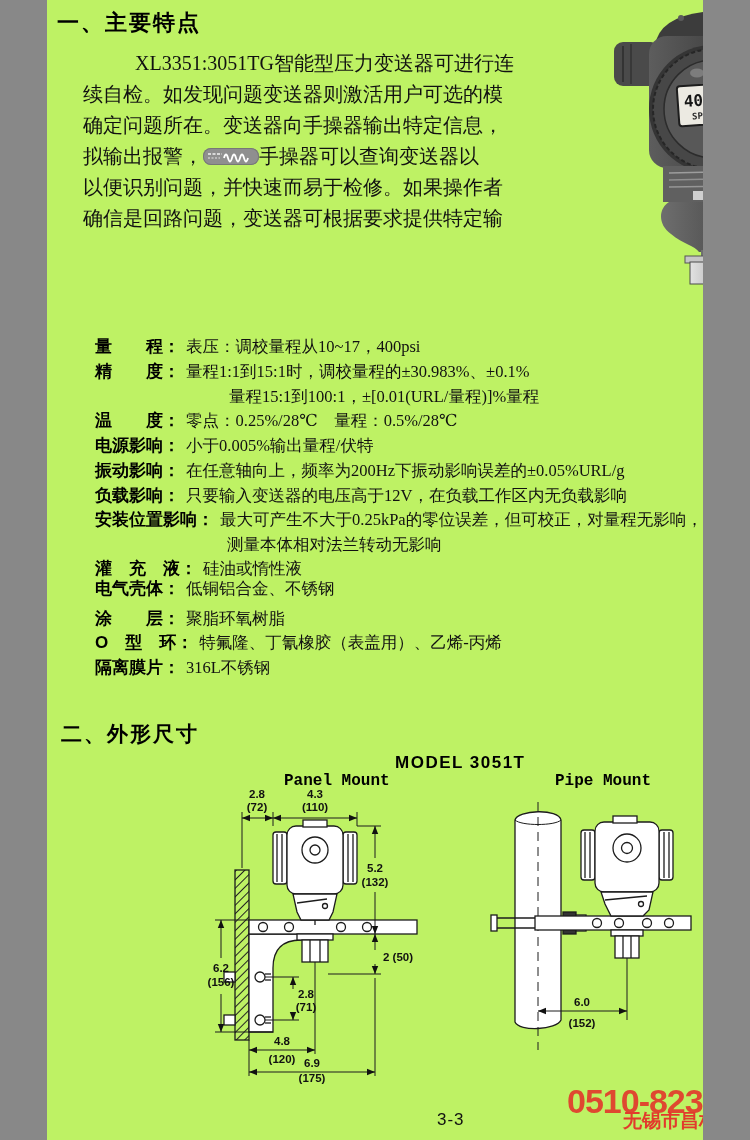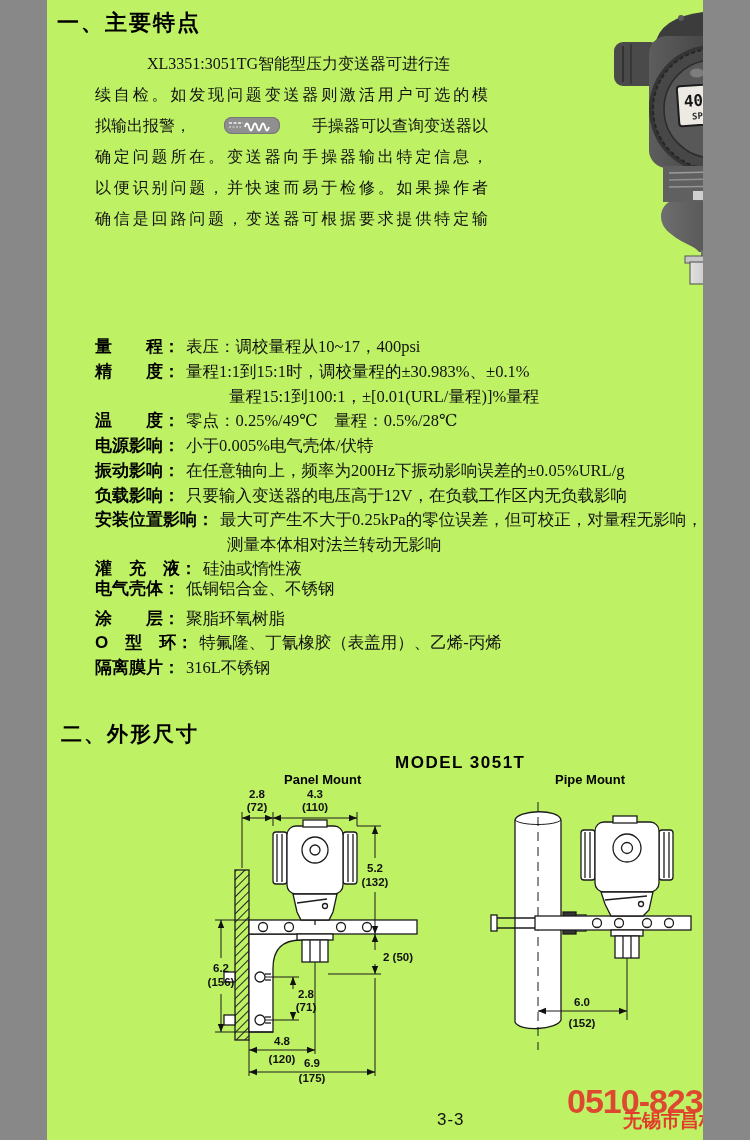--- a/index.html
+++ b/index.html
@@ -11,21 +11,21 @@
   .abs{position:absolute;}
   .h1{
     font-family:"Liberation Sans","DejaVu Sans",sans-serif;
     font-weight:bold;font-size:22px;letter-spacing:2px;color:#000;
   }
   .h2{
     font-family:"Liberation Sans","DejaVu Sans",sans-serif;
     font-weight:bold;font-size:21px;letter-spacing:2px;color:#000;
   }
   
-  #intro{left:48px;top:48px;width:393px;font-size:16px;color:#111;}
+  #intro{left:36px;top:48px;width:393px;font-size:20px;color:#111;}
   .iline{height:31px;line-height:31px;text-align:justify;text-justify:inter-character;
          text-align-last:justify;white-space:nowrap;}
   .iline.first{text-align-last:left;padding-left:52px;}
   .iline.last{text-align-last:left;}
   .iline.flexline{display:flex;justify-content:space-between;align-items:center;text-align-last:auto;}
   .hartbadge{
     display:inline-block;width:56px;height:17px;background:#8f8f8f;border-radius:8px;
     position:relative;flex:0 0 auto;box-shadow:inset 0 0 0 1px #777;
   }
   .hartbadge svg{position:absolute;left:3px;top:2px;}
@@ -36,22 +36,22 @@
     font-size:17px;color:#000;margin-right:6px;
   }
   .spec-value{font-size:16.5px;color:#111;}
   .spec-cont{height:22px;line-height:22px;font-size:16.5px;color:#111;white-space:nowrap;}
   
   .modeltitle{
     font-family:"Liberation Sans","DejaVu Sans",sans-serif;font-weight:bold;
     font-size:17px;letter-spacing:1.5px;color:#000;
   }
   .mountlabel{
-    font-family:Liberation Sans, sans-serif;font-weight:bold;
-    font-size:13px;color:#000;
+    font-family:Liberation Mono, monospace;font-weight:bold;
+    font-size:16px;color:#000;
   }
   svg .dim{
     font-family:"Liberation Sans","DejaVu Sans",sans-serif;font-weight:bold;
     font-size:11.5px;fill:#111;
   }
   svg .lcd{font-family:"DejaVu Sans Mono","Liberation Mono",monospace;font-weight:bold;}
   .sidenote{
     font-family:"Liberation Sans","DejaVu Sans",sans-serif;font-weight:bold;
     font-size:12.5px;color:#222;transform:rotate(-90deg);transform-origin:0 0;
     white-space:nowrap;width:160px;
@@ -69,32 +69,32 @@
 </head>
 <body>
 
 <div id="page">
 
   <div class="abs h1" style="left:10px;top:8px;">一、主要特点</div>
 
   <div class="abs" id="intro">
     <div class="iline first">XL3351:3051TG智能型压力变送器可进行连</div>
     <div class="iline">续自检。如发现问题变送器则激活用户可选的模</div>
+    <div class="iline">确定问题所在。变送器向手操器输出特定信息，</div>
     <div class="iline flexline">
       <span>拟输出报警，</span>
       <span class="hartbadge">
         <svg width="50" height="13" viewBox="0 0 50 13">
           <line x1="2" y1="4" x2="16" y2="4" stroke="#f2f2f2" stroke-width="1.6" stroke-dasharray="3,1.5"></line>
           <line x1="2" y1="8" x2="14" y2="8" stroke="#e5e5e5" stroke-width="1.2" stroke-dasharray="2,1.5"></line>
           <path d="M18,8 q2,-7 4,0 q2,7 4,0 q2,-7 4,0 q2,7 4,0 q2,-7 4,0 q2,7 4,0" fill="none" stroke="#ffffff" stroke-width="1.8"></path>
         </svg>
       </span>
       <span>手操器可以查询变送器以</span>
     </div>
-    <div class="iline">确定问题所在。变送器向手操器输出特定信息，</div>
     <div class="iline">以便识别问题，并快速而易于检修。如果操作者</div>
     <div class="iline">确信是回路问题，变送器可根据要求提供特定输</div>
   </div>
 
   <div class="abs" style="left:562px;top:6px;width:184px;height:280px;">
     <svg width="184" height="280" viewBox="0 0 184 280">
       <defs>
         <linearGradient id="gBody" x1="0" y1="0" x2="1" y2="0">
           <stop offset="0" stop-color="#5d5d5d"></stop>
             <stop offset="1" stop-color="#2e2e2e"></stop>
@@ -154,24 +154,24 @@
 
   <div>
     <div class="abs spec-row" style="top:336px;">
       <span class="spec-label">量　　程：</span><span class="spec-value">表压：调校量程从10~17，400psi</span>
     </div>
     <div class="abs spec-row" style="top:361px;">
       <span class="spec-label">精　　度：</span><span class="spec-value">量程1:1到15:1时，调校量程的±30.983%、±0.1%</span>
     </div>
     <div class="abs spec-cont" style="top:386px;left:182px;">量程15:1到100:1，±[0.01(URL/量程)]%量程</div>
     <div class="abs spec-row" style="top:410px;">
-      <span class="spec-label">温　　度：</span><span class="spec-value">零点：0.25%/49℃　量程：0.5%/28℃</span>
+      <span class="spec-label">温　　度：</span><span class="spec-value">零点：0.25%/28℃　量程：0.5%/28℃</span>
     </div>
     <div class="abs spec-row" style="top:435px;">
-      <span class="spec-label">电源影响：</span><span class="spec-value">小于0.005%电气壳体/伏特</span>
+      <span class="spec-label">电源影响：</span><span class="spec-value">小于0.005%输出量程/伏特</span>
     </div>
     <div class="abs spec-row" style="top:460px;">
       <span class="spec-label">振动影响：</span><span class="spec-value">在任意轴向上，频率为200Hz下振动影响误差的±0.05%URL/g</span>
     </div>
     <div class="abs spec-row" style="top:485px;">
       <span class="spec-label">负载影响：</span><span class="spec-value">只要输入变送器的电压高于12V，在负载工作区内无负载影响</span>
     </div>
     <div class="abs spec-row" style="top:509px;">
       <span class="spec-label">安装位置影响：</span><span class="spec-value">最大可产生不大于0.25kPa的零位误差，但可校正，对量程无影响，</span>
     </div>

